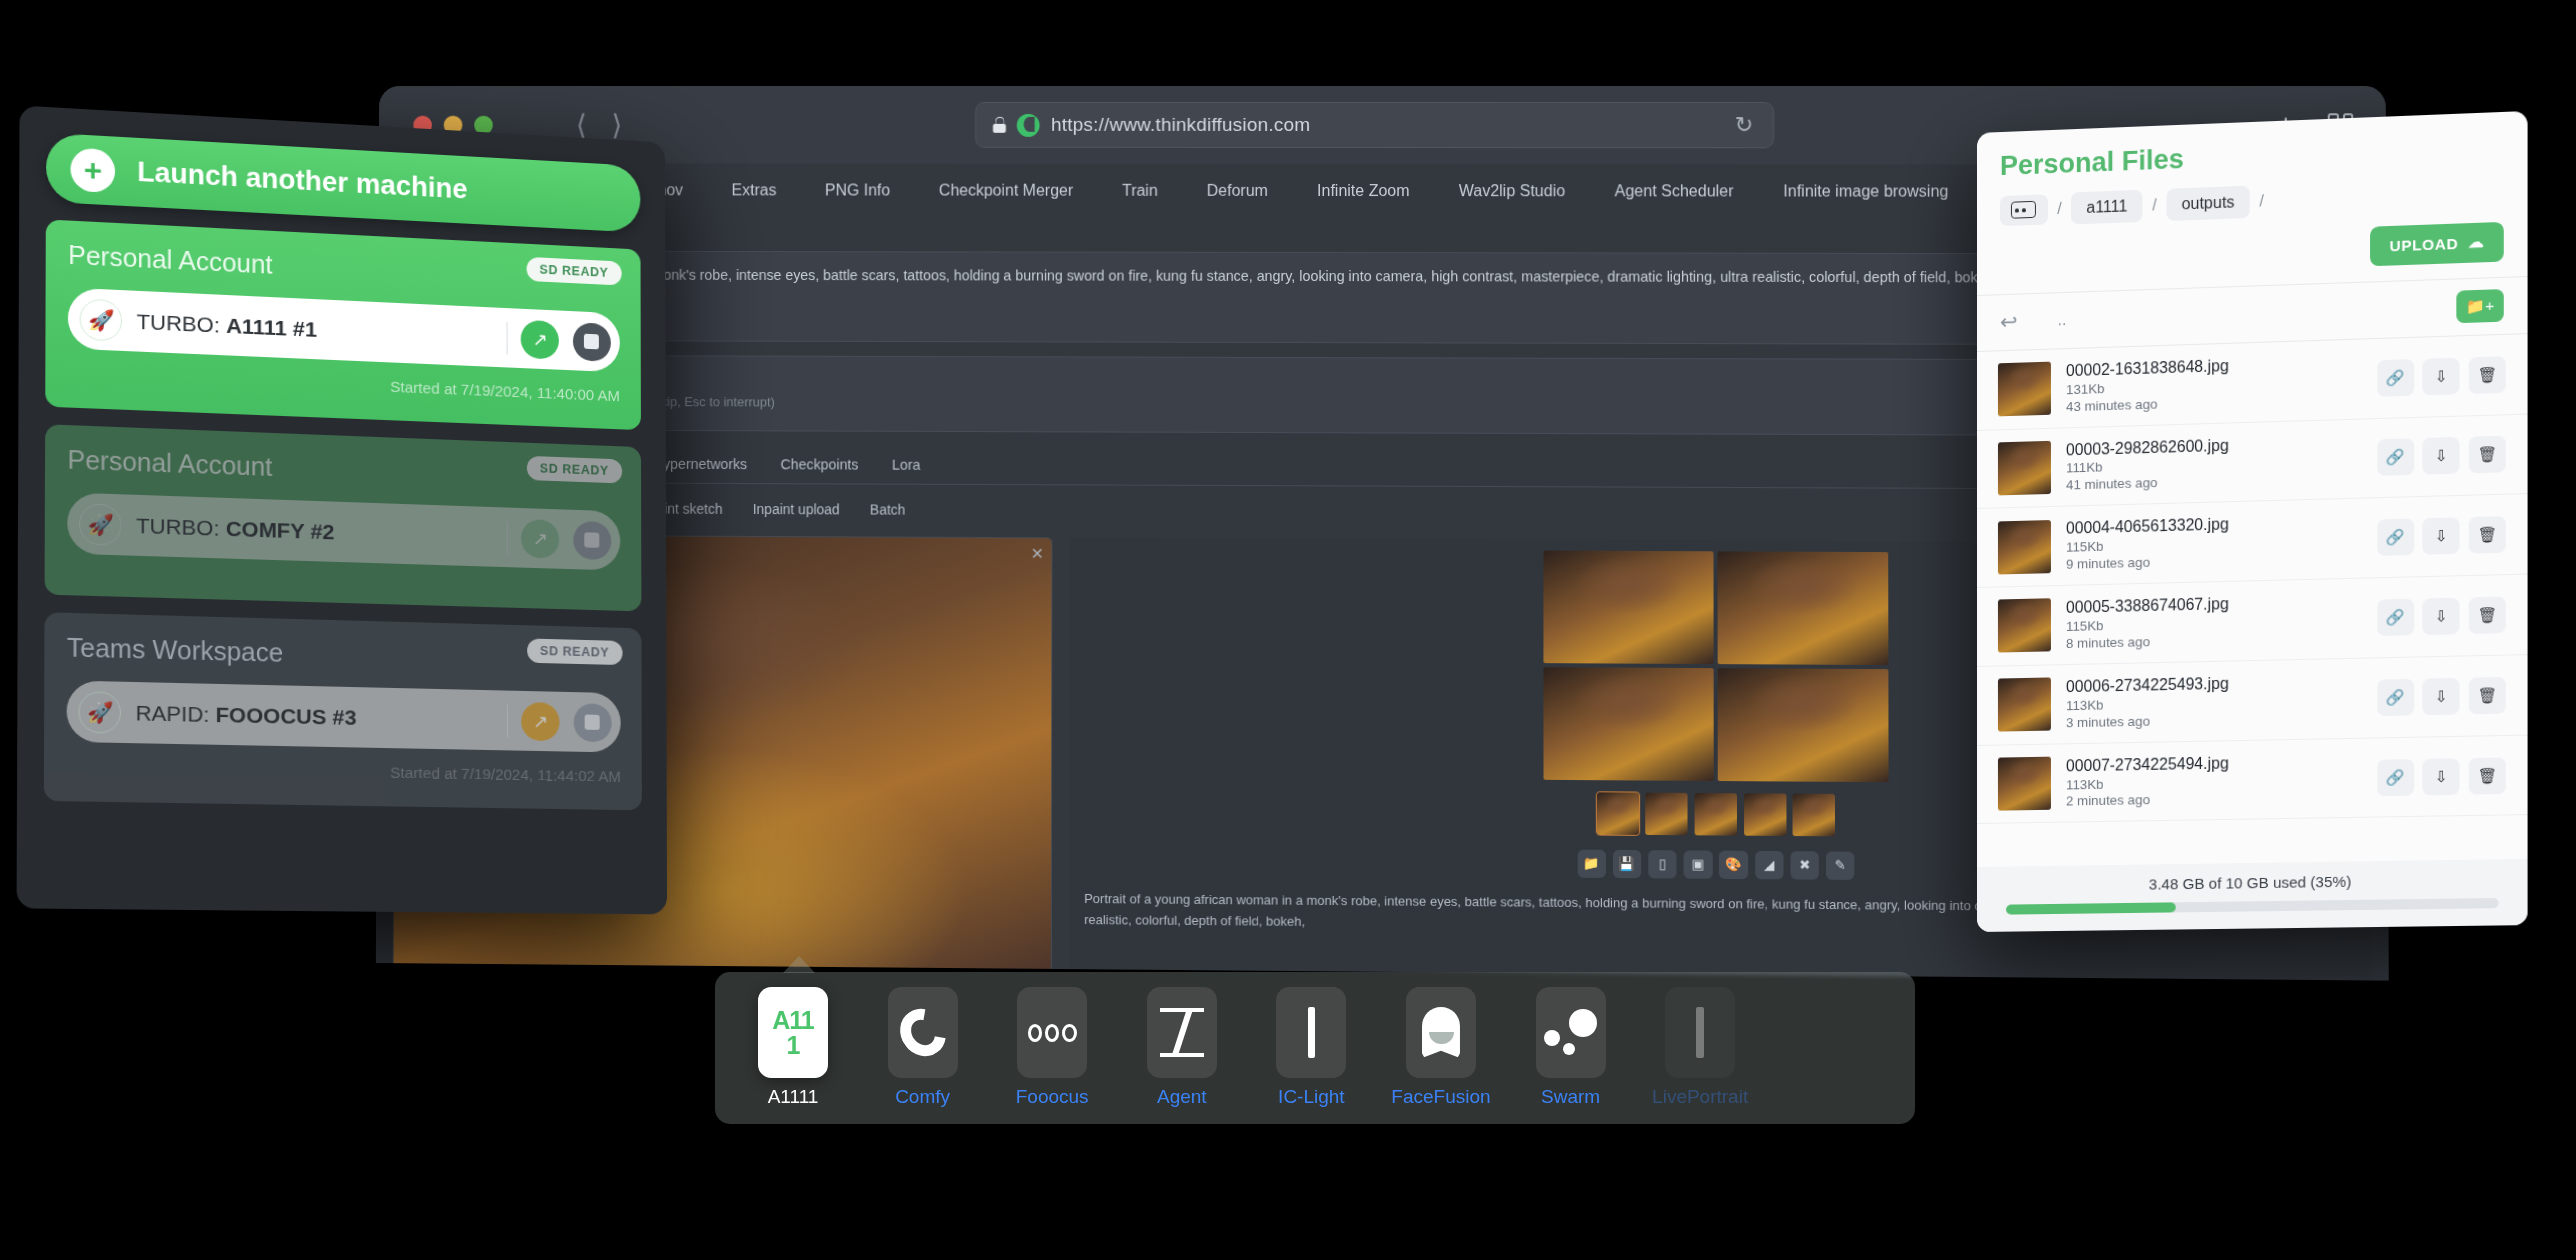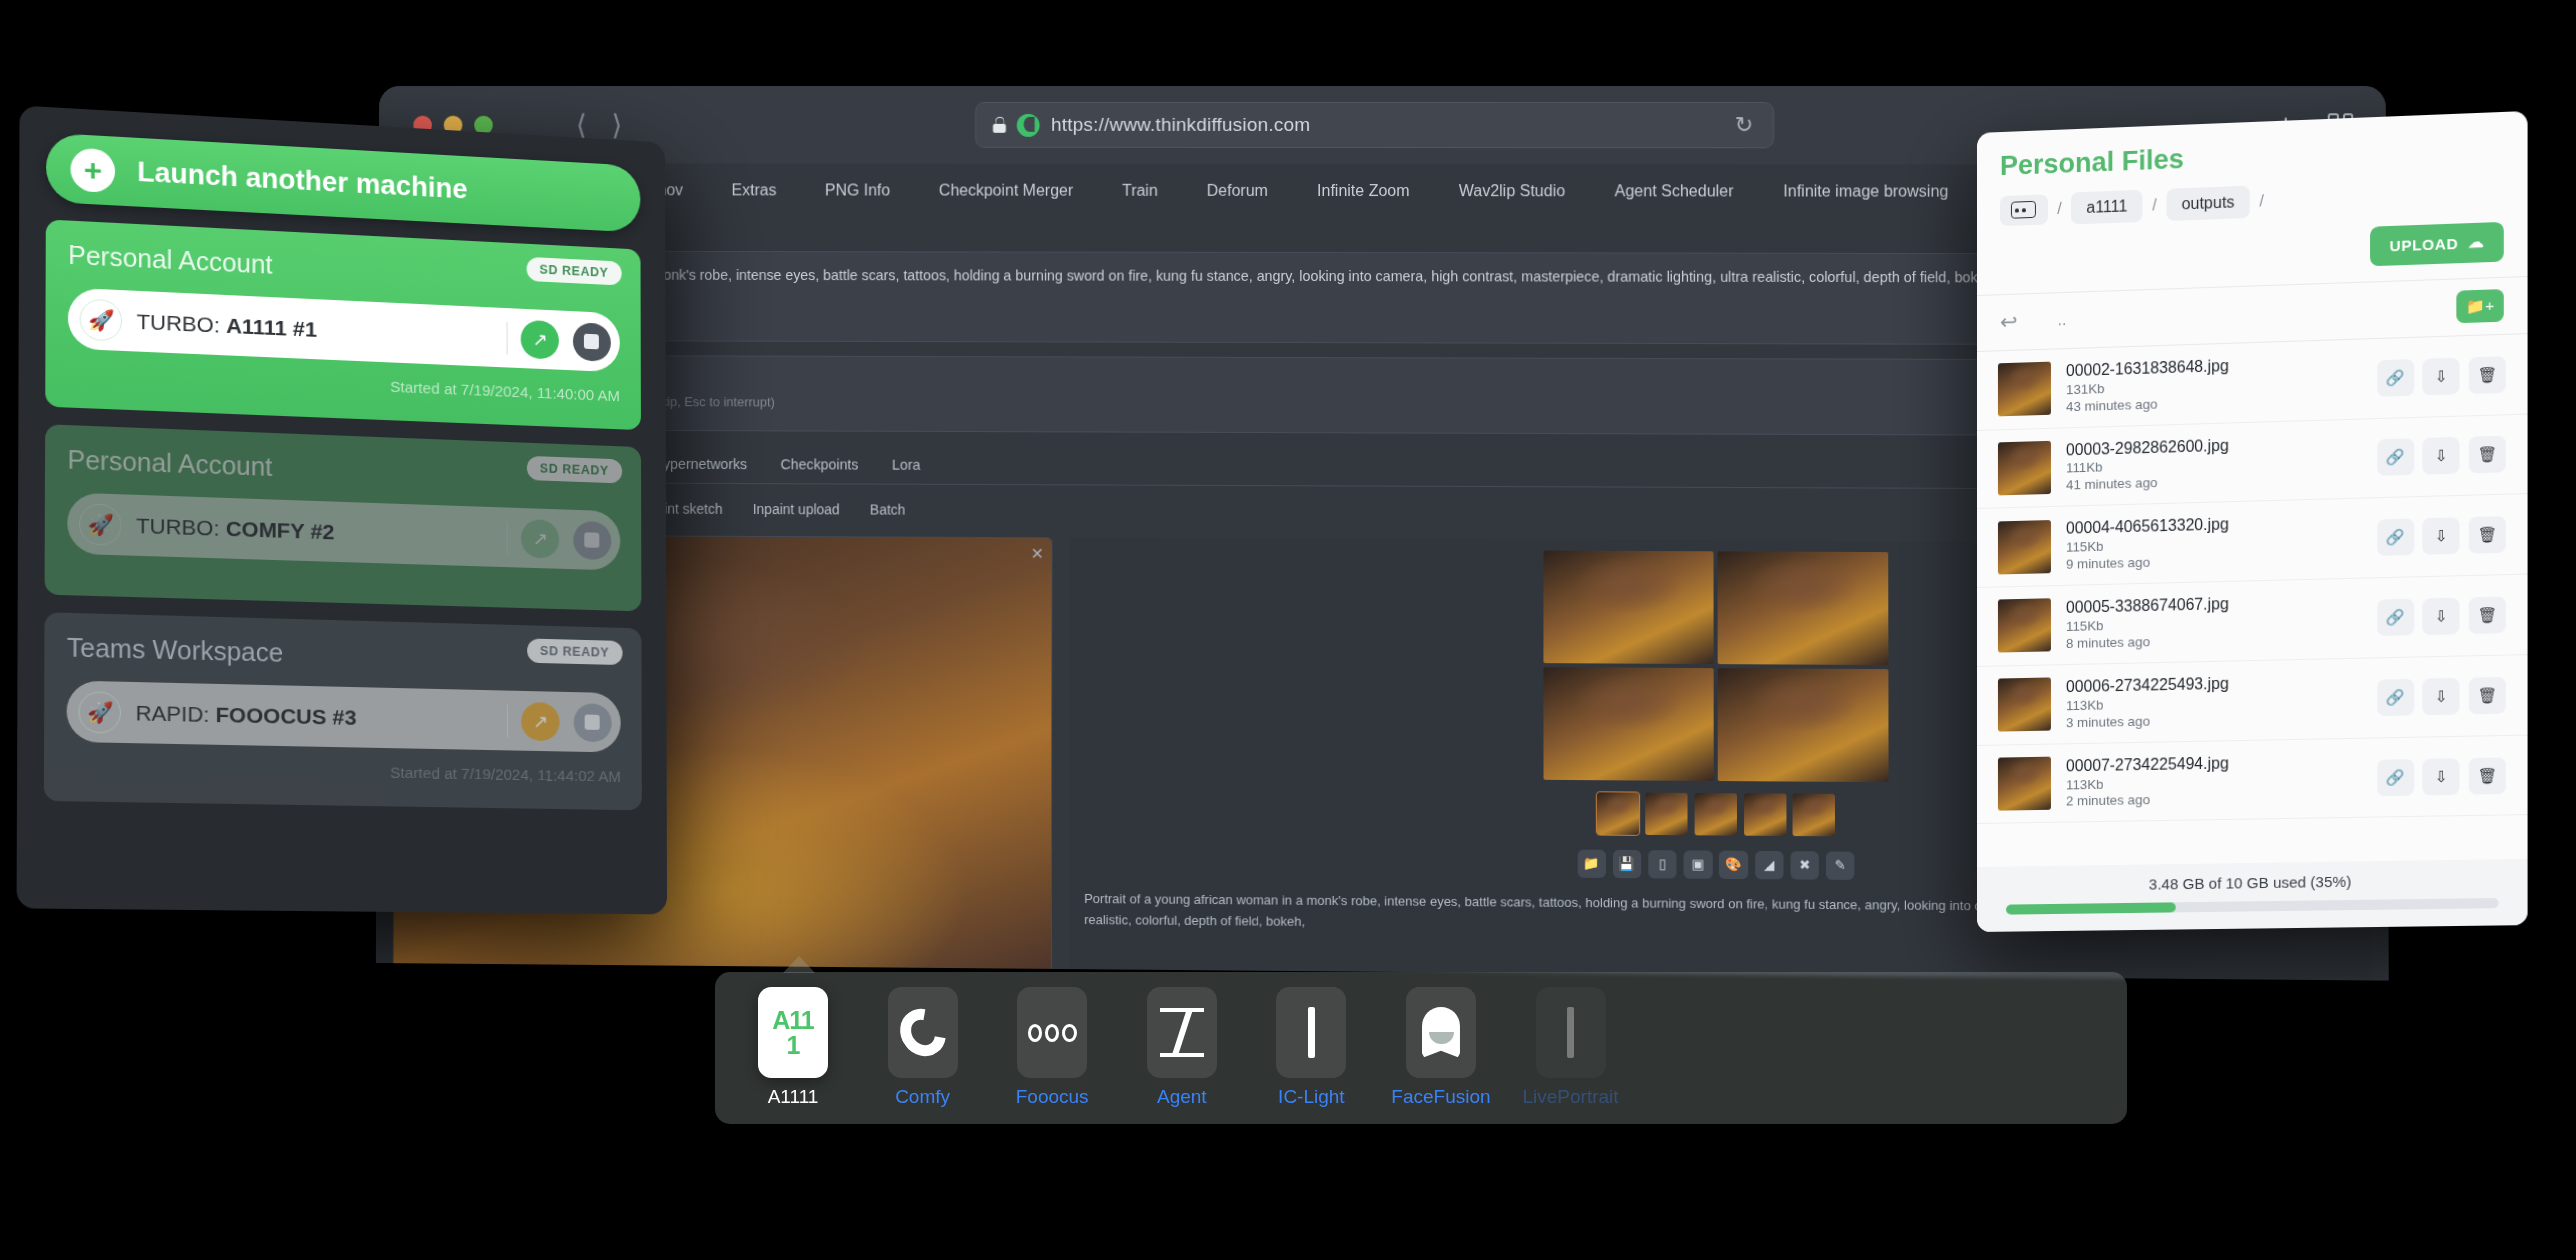--- a/index.html
+++ b/index.html
@@ -204,21 +204,21 @@
   .fbtns { display:flex; gap:8.6px; }
   .fbtn { width:36px;height:36px;background:#eef0f3;border-radius:7.6px;display:flex;align-items:center;justify-content:center;color:#2f343a;font-size:15px;}
   .ffoot { padding: 11.4px 28.5px 17px 28.5px; background:#f3f4f6; }
   .fusage { text-align:center; color:#3b4149; font-size:15px; }
   .fbarOuter { margin-top:9.5px; height: 10.5px; background:#dfe2e6; border-radius:5.7px; overflow:hidden; }
   .fbarInner { height:100%; background:#55bd70; border-radius:5.7px; }
 
   
   #dock {
     position:absolute; left: 715px; top: 972px;
-    width: 1412px; height: 152px;
+    width: 1200px; height: 152px;
     background: rgba(160,172,168,.30);
     border-radius: 15px;
     display:flex; align-items:flex-start; gap: 7.6px; padding: 15px 17px;
     backdrop-filter: blur(1.9px);
   }
   #dock:before {
     content:""; position:absolute; left: 68px; top: -16px;
     border-left: 16px solid transparent; border-right: 16px solid transparent;
     border-bottom: 17px solid rgba(160,172,168,.30);
   }
@@ -588,20 +588,30 @@
           <span class="icLight"></span>
         </div>
       <div class="dockLabel">IC-Light</div>
     </div>
     <div class="dockItem">
       <div class="dockIcon">
           <span class="ffG"></span>
         </div>
       <div class="dockLabel">FaceFusion</div>
     </div>
+    <div class="dockItem">
+      <div class="dockIcon">
+          <span class="swarmG">
+            <i></i>
+            <i></i>
+            <i></i>
+          </span>
+        </div>
+      <div class="dockLabel">Swarm</div>
+    </div>
     <div class="dockItem fade">
       <div class="dockIcon">
           <span class="icLight"></span>
         </div>
       <div class="dockLabel">LivePortrait</div>
     </div>
   </div>
 
 </div>
 

